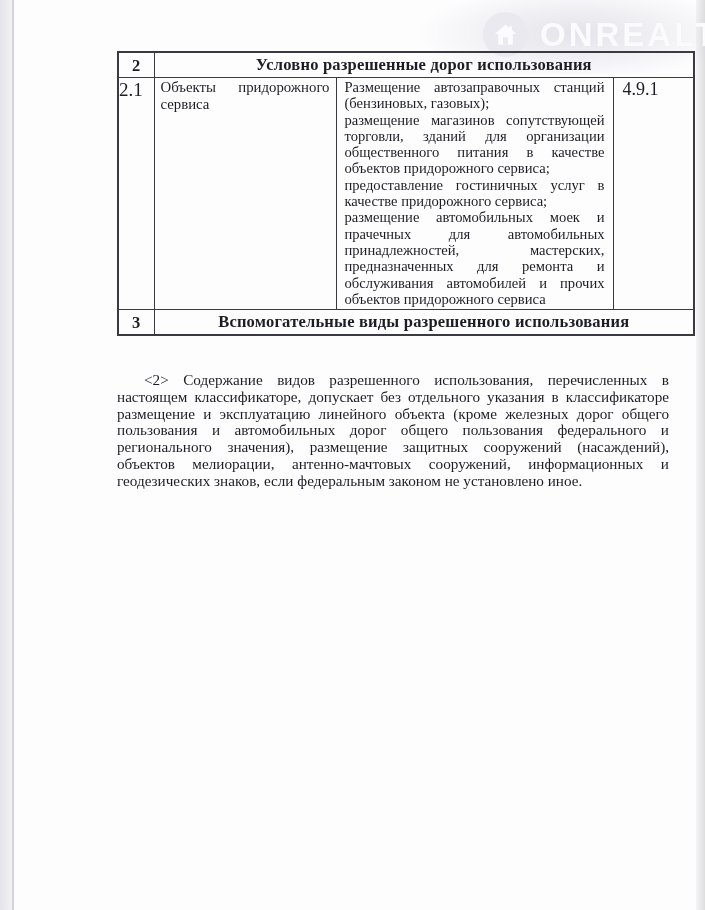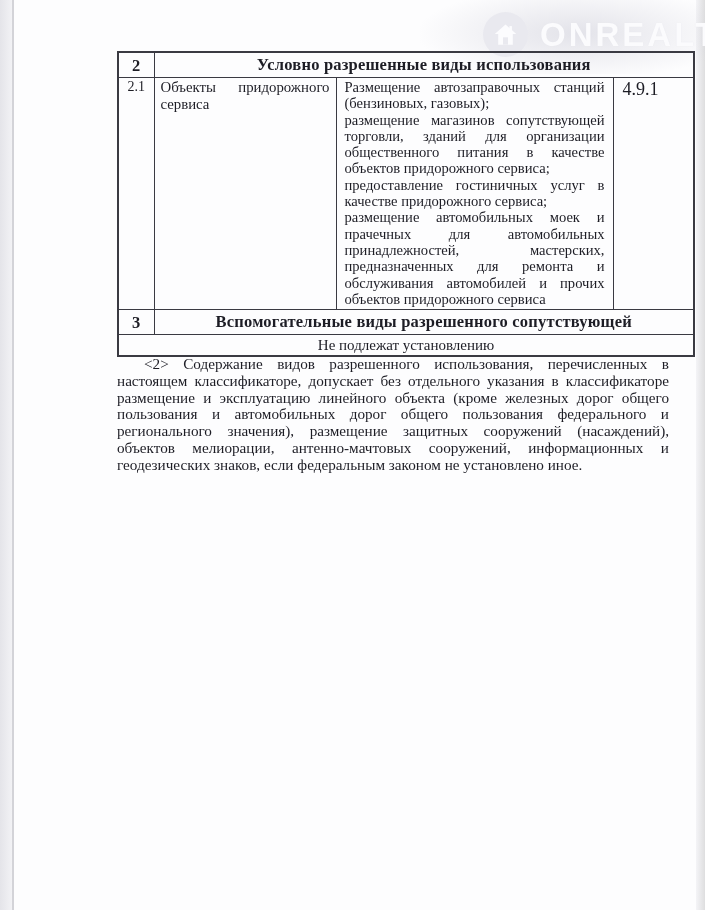--- a/index.html
+++ b/index.html
@@ -50,21 +50,21 @@
     width:576px;
     border-collapse:collapse; table-layout:fixed;
     border:2px solid #3a3a42;
   }
   .doc-table td {
     border:1.5px solid #3a3a42;
     vertical-align:top;
     padding:0;
   }
   td.num {
-    text-align:center; font-size:14px; padding-top:1px;
+    font-size:19px; padding-top:1px;
   }
   td.section-title {
     text-align:center; font-weight:bold; font-size:16.5px;
     height:23px; vertical-align:middle; letter-spacing:0.2px;
   }
   td.obj-name {
     font-size:14.8px; line-height:16.5px;
     padding:1px 6px 8px 6px;
     text-align:justify;
   }
@@ -75,21 +75,21 @@
   td.desc .clause { text-align:justify; }
   td.code {
     font-size:18px; padding:1px 0 0 9px;
   }
   td.note-row {
     text-align:center; font-size:15px;
     height:20px; vertical-align:middle;
   }
   
   .footnote {
-    position:absolute; left:117px; top:356px; width:552px;
+    position:absolute; left:117px; top:372px; width:552px;
     font-size:15.2px; line-height:16.8px;
     text-align:justify; text-indent:27px;
   }
 </style>
 </head>
 <body>
 
 <div class="edge-left"></div>
 <div class="edge-right"></div>
 
@@ -108,36 +108,33 @@
 <table class="doc-table">
   <colgroup>
     <col style="width:36px">
       <col style="width:182px">
       <col style="width:277px">
       <col style="width:81px">
   </colgroup>
   <tbody>
       <tr>
     <td class="num section-title">2</td>
-    <td class="section-title" colspan="3">Условно разрешенные виды использования</td>
+    <td class="section-title" colspan="3">Условно разрешенные дорог использования</td>
   </tr>
   <tr>
     <td class="num">2.1</td>
     <td class="obj-name">Объекты придорожного сервиса</td>
     <td class="desc">
       <div class="clause">Размещение автозаправочных станций (бензиновых, газовых);</div>
       <div class="clause">размещение магазинов сопутствующей торговли, зданий для организации общественного питания в качестве объектов придорожного сервиса;</div>
       <div class="clause">предоставление гостиничных услуг в качестве придорожного сервиса;</div>
       <div class="clause">размещение автомобильных моек и прачечных для автомобильных принадлежностей, мастерских, предназначенных для ремонта и обслуживания автомобилей и прочих объектов придорожного сервиса</div>
     </td>
     <td class="code">4.9.1</td>
   </tr>
   <tr>
     <td class="num section-title">3</td>
-    <td class="section-title" colspan="3">Вспомогательные виды разрешенного сопутствующей</td>
-  </tr>
-  <tr>
-    <td class="note-row" colspan="4">Не подлежат установлению</td>
+    <td class="section-title" colspan="3">Вспомогательные виды разрешенного использования</td>
   </tr>
 </tbody>
   </table>
 
 <div class="footnote">&lt;2&gt; Содержание видов разрешенного использования, перечисленных в настоящем классификаторе, допускает без отдельного указания в классификаторе размещение и эксплуатацию линейного объекта (кроме железных дорог общего пользования и автомобильных дорог общего пользования федерального и регионального значения), размещение защитных сооружений (насаждений), объектов мелиорации, антенно-мачтовых сооружений, информационных и геодезических знаков, если федеральным законом не установлено иное.</div>
 
 </body></html>

